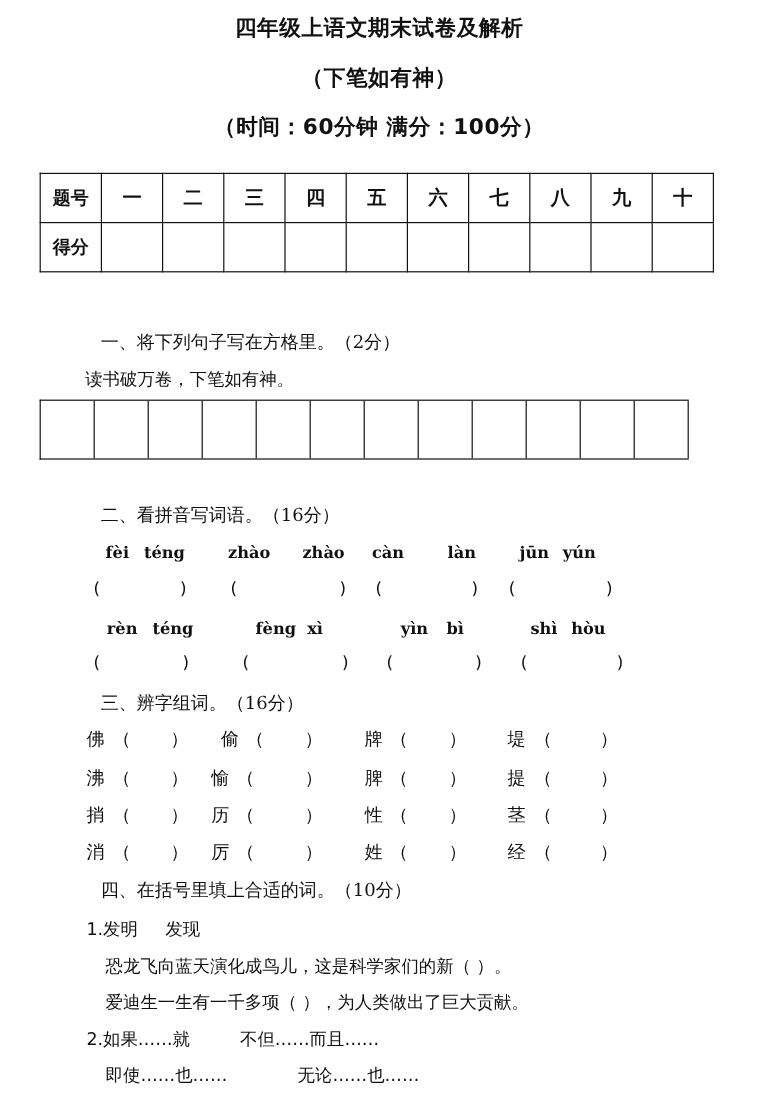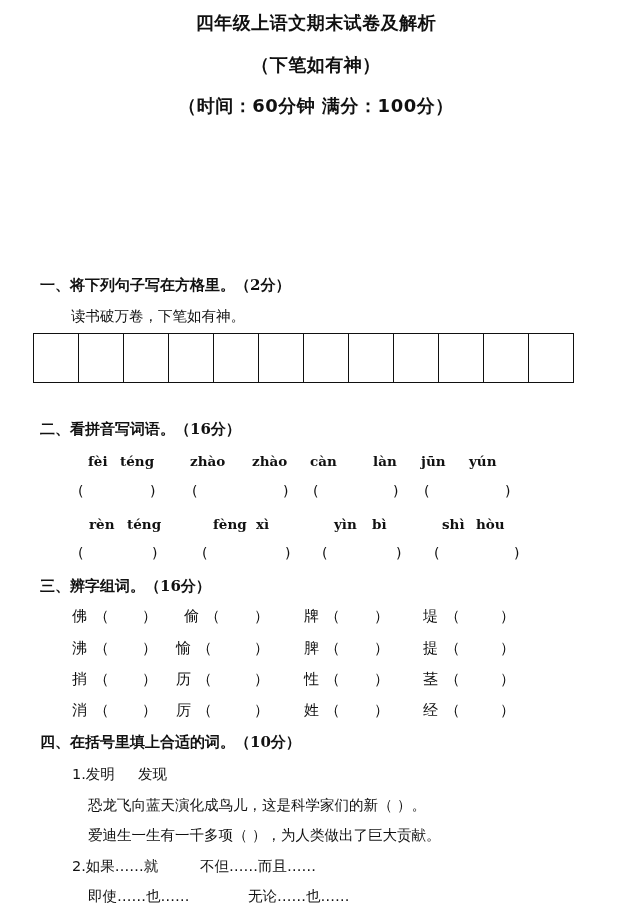--- a/index.html
+++ b/index.html
@@ -1,19 +1,19 @@
 <!DOCTYPE html>
 <html><head>
   <meta charset="utf-8">
   <style>
     html, body { margin: 0; padding: 0; background: #ffffff; }
     body { width: 632px; height: 921px; position: relative; overflow: hidden; color: #111; font-family: "DejaVu Sans", sans-serif; }
     .abs { position: absolute; white-space: nowrap; }
     .title { font-weight: bold; font-size: 18px; left: 0; width: 632px; text-align: center; letter-spacing: 0.5px; }
-    .h-sec { font-weight: bold; font-size: 15px; font-family: "DejaVu Serif", serif; }
+    .h-sec { font-weight: normal; font-size: 15px; font-family: "DejaVu Serif", serif; margin-left: 44px; }
     .plain { font-size: 14.5px; }
 
     
     table.score { position: absolute; left: 33px; top: 144px; border-collapse: collapse; }
     table.score td { border: 1.5px solid #111; height: 40px; text-align: center; vertical-align: middle; font-size: 16px; padding: 0; }
     table.score td.head { width: 50px; font-weight: bold; font-size: 15px; }
     table.score td.num { width: 50px; font-weight: bold; }
 
     
     .grid { position: absolute; left: 33px; top: 333px; display: flex; border: 1.5px solid #111; border-right: none; }
@@ -28,20 +28,46 @@
   </style>
 </head>
 <body>
 
 <div class="abs title" style="top:11px;">四年级上语文期末试卷及解析</div>
 <div class="abs title" style="top:53px;">（下笔如有神）</div>
 <div class="abs title" style="top:94px;">（时间：60分钟        满分：100分）</div>
 
 <table class="score">
   <tbody>
+      <tr>
+    <td class="head">题号</td>
+    <td class="num">一</td>
+    <td class="num">二</td>
+    <td class="num">三</td>
+    <td class="num">四</td>
+    <td class="num">五</td>
+    <td class="num">六</td>
+    <td class="num">七</td>
+    <td class="num">八</td>
+    <td class="num">九</td>
+    <td class="num">十</td>
+  </tr>
+  <tr>
+    <td class="head">得分</td>
+    <td></td>
+    <td></td>
+    <td></td>
+    <td></td>
+    <td></td>
+    <td></td>
+    <td></td>
+    <td></td>
+    <td></td>
+    <td></td>
+  </tr>
 </tbody>
   </table>
 
 <div class="abs h-sec" style="left:40px; top:276px;">一、将下列句子写在方格里。（2分）</div>
 <div class="abs plain" style="left:71px; top:307px;">读书破万卷，下笔如有神。</div>
 <div class="grid">
   <div class="cell"></div>
   <div class="cell"></div>
   <div class="cell"></div>
   <div class="cell"></div>
@@ -56,21 +82,21 @@
 </div>
 
 <div class="abs h-sec" style="left:40px; top:420px;">二、看拼音写词语。（16分）</div>
 
 <span class="abs py" style="left:88px; top:453px;">fèi</span>
 <span class="abs py" style="left:120px; top:453px;">téng</span>
 <span class="abs py" style="left:190px; top:453px;">zhào</span>
 <span class="abs py" style="left:252px; top:453px;">zhào</span>
 <span class="abs py" style="left:310px; top:453px;">càn</span>
 <span class="abs py" style="left:373px; top:453px;">làn</span>
-<span class="abs py" style="left:421px; top:453px;">jūn</span>
+<span class="abs py" style="left:433px; top:453px;">jūn</span>
 <span class="abs py" style="left:469px; top:453px;">yún</span>
 
 <span class="abs paren" style="left:78px; top:483px;">(</span>
 <span class="abs paren" style="left:150px; top:483px;"></span>
 <span class="abs paren" style="left:150px; top:483px;">)</span>
 <span class="abs paren" style="left:192px; top:483px;">(</span>
 <span class="abs paren" style="left:283px; top:483px;">)</span>
 <span class="abs paren" style="left:313px; top:483px;">(</span>
 <span class="abs paren" style="left:393px; top:483px;">)</span>
 <span class="abs paren" style="left:424px; top:483px;">(</span>

